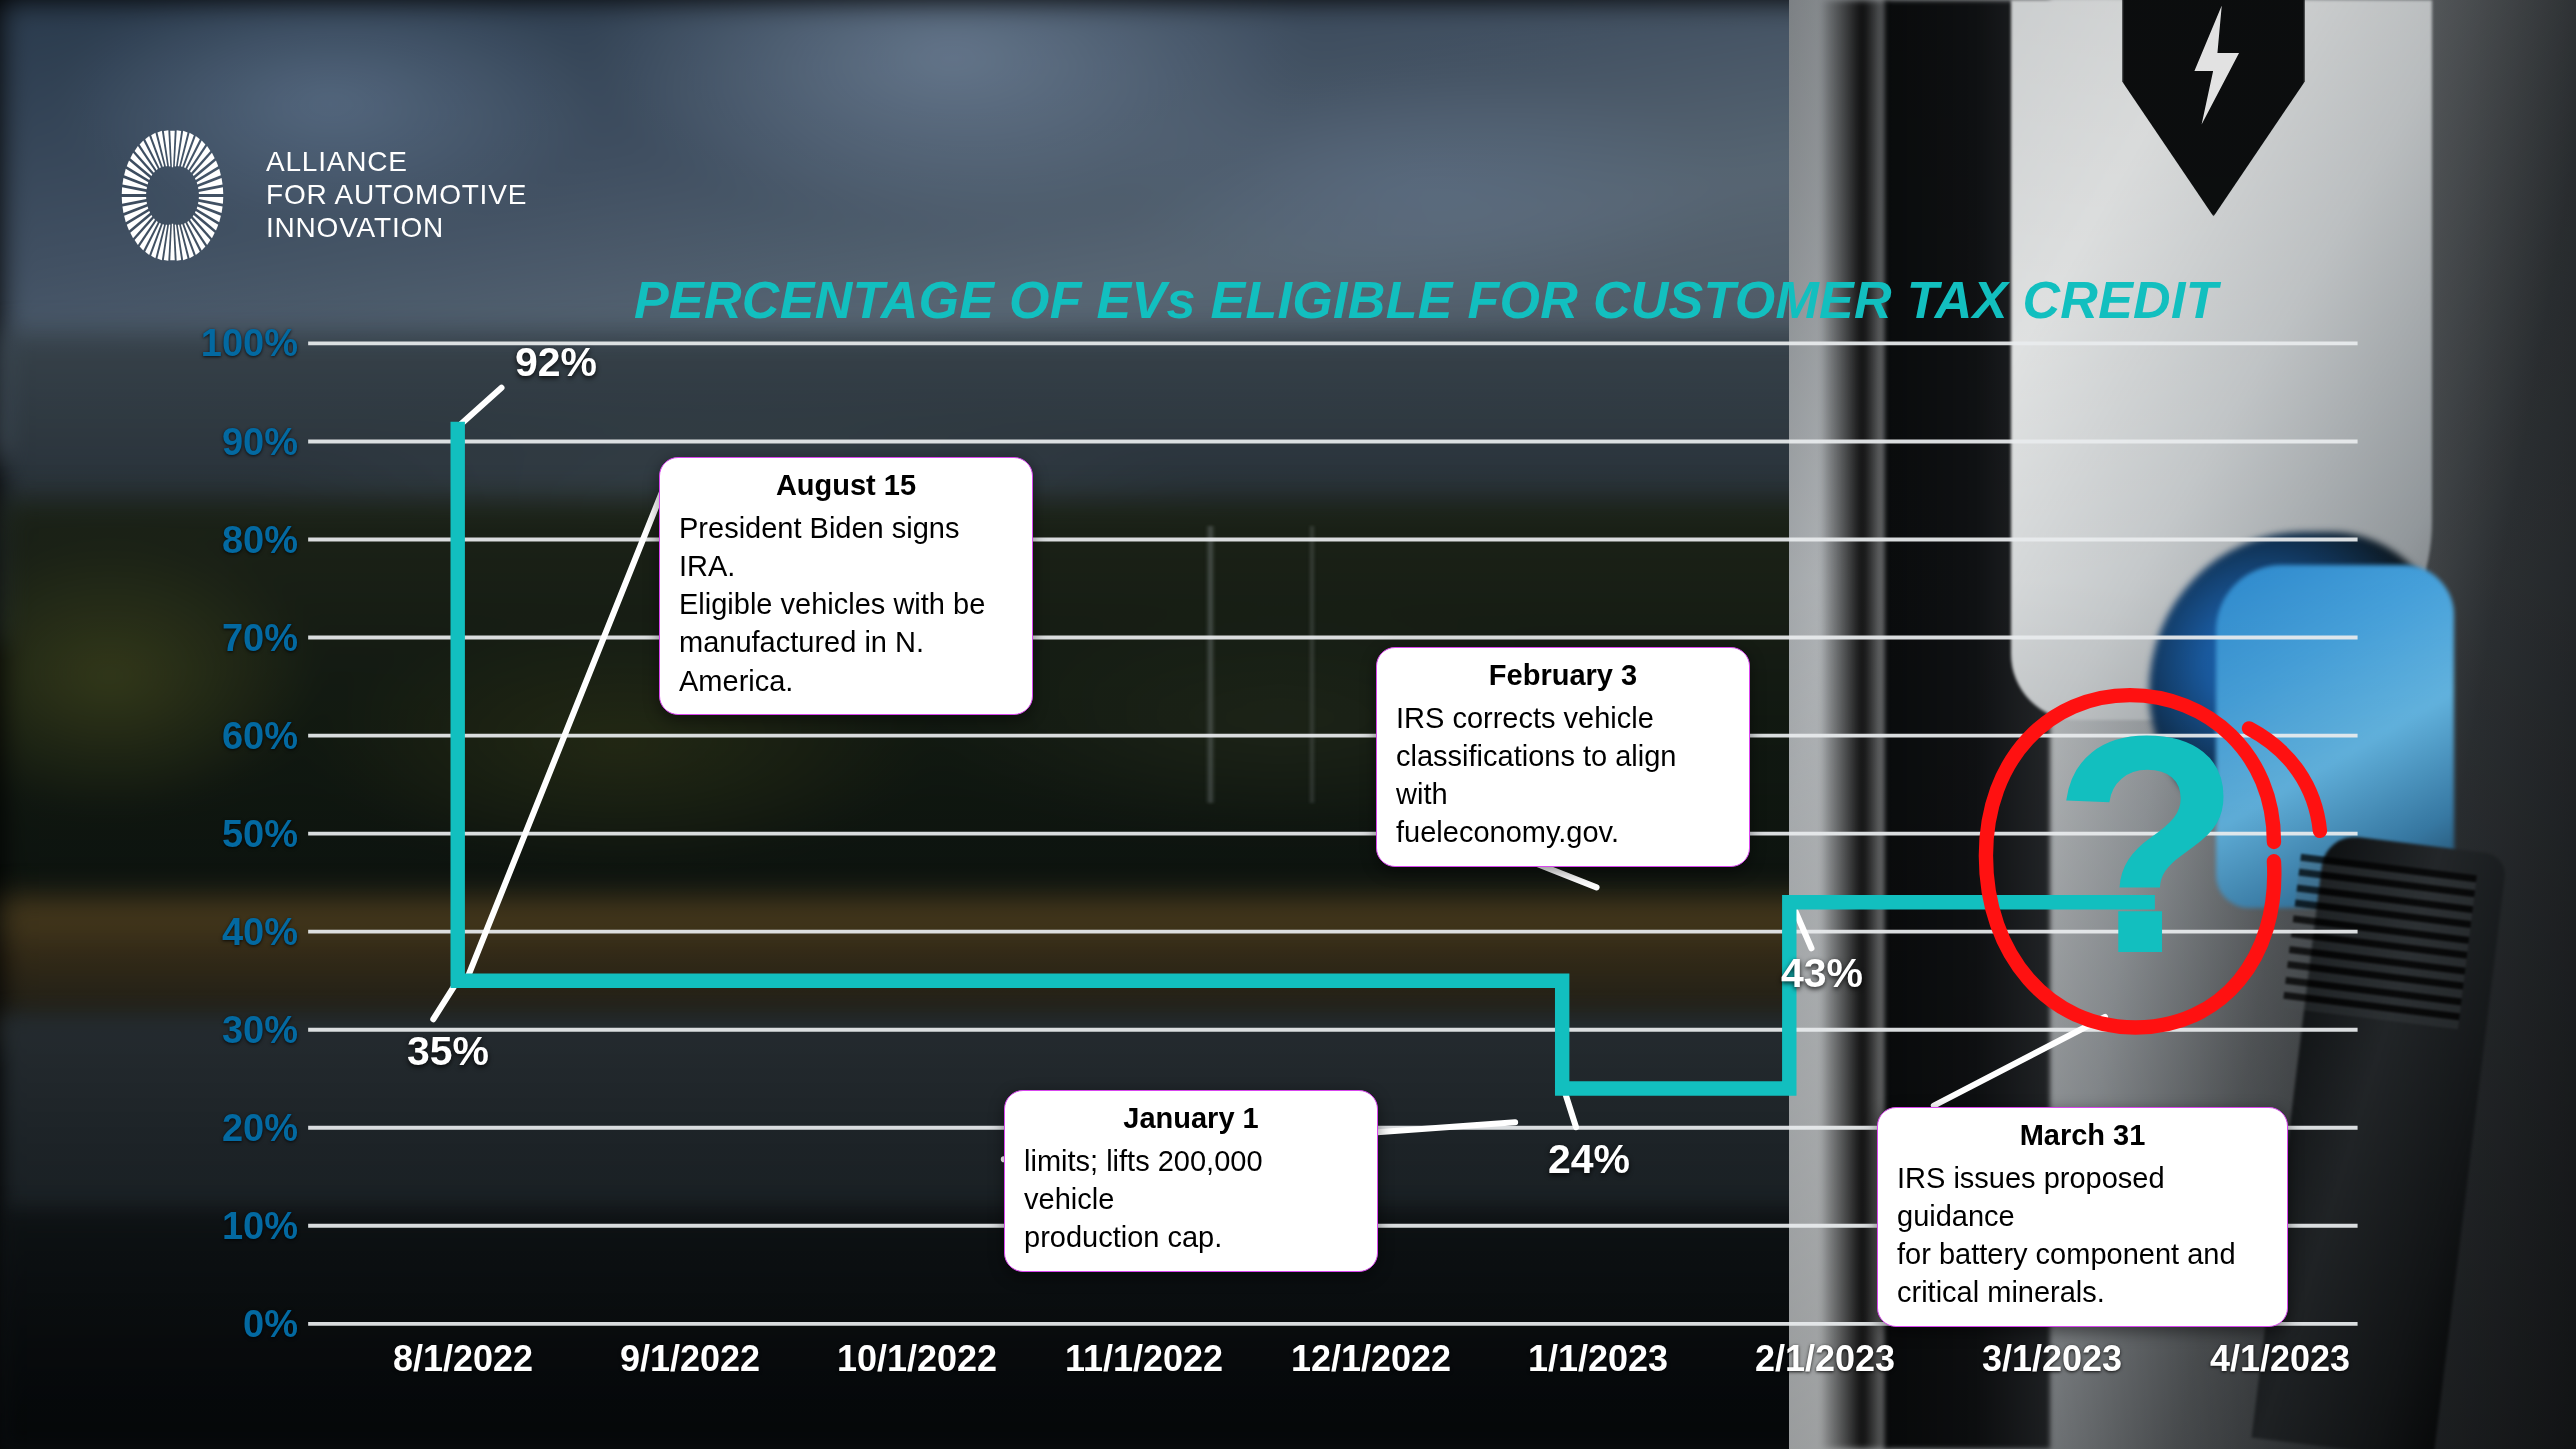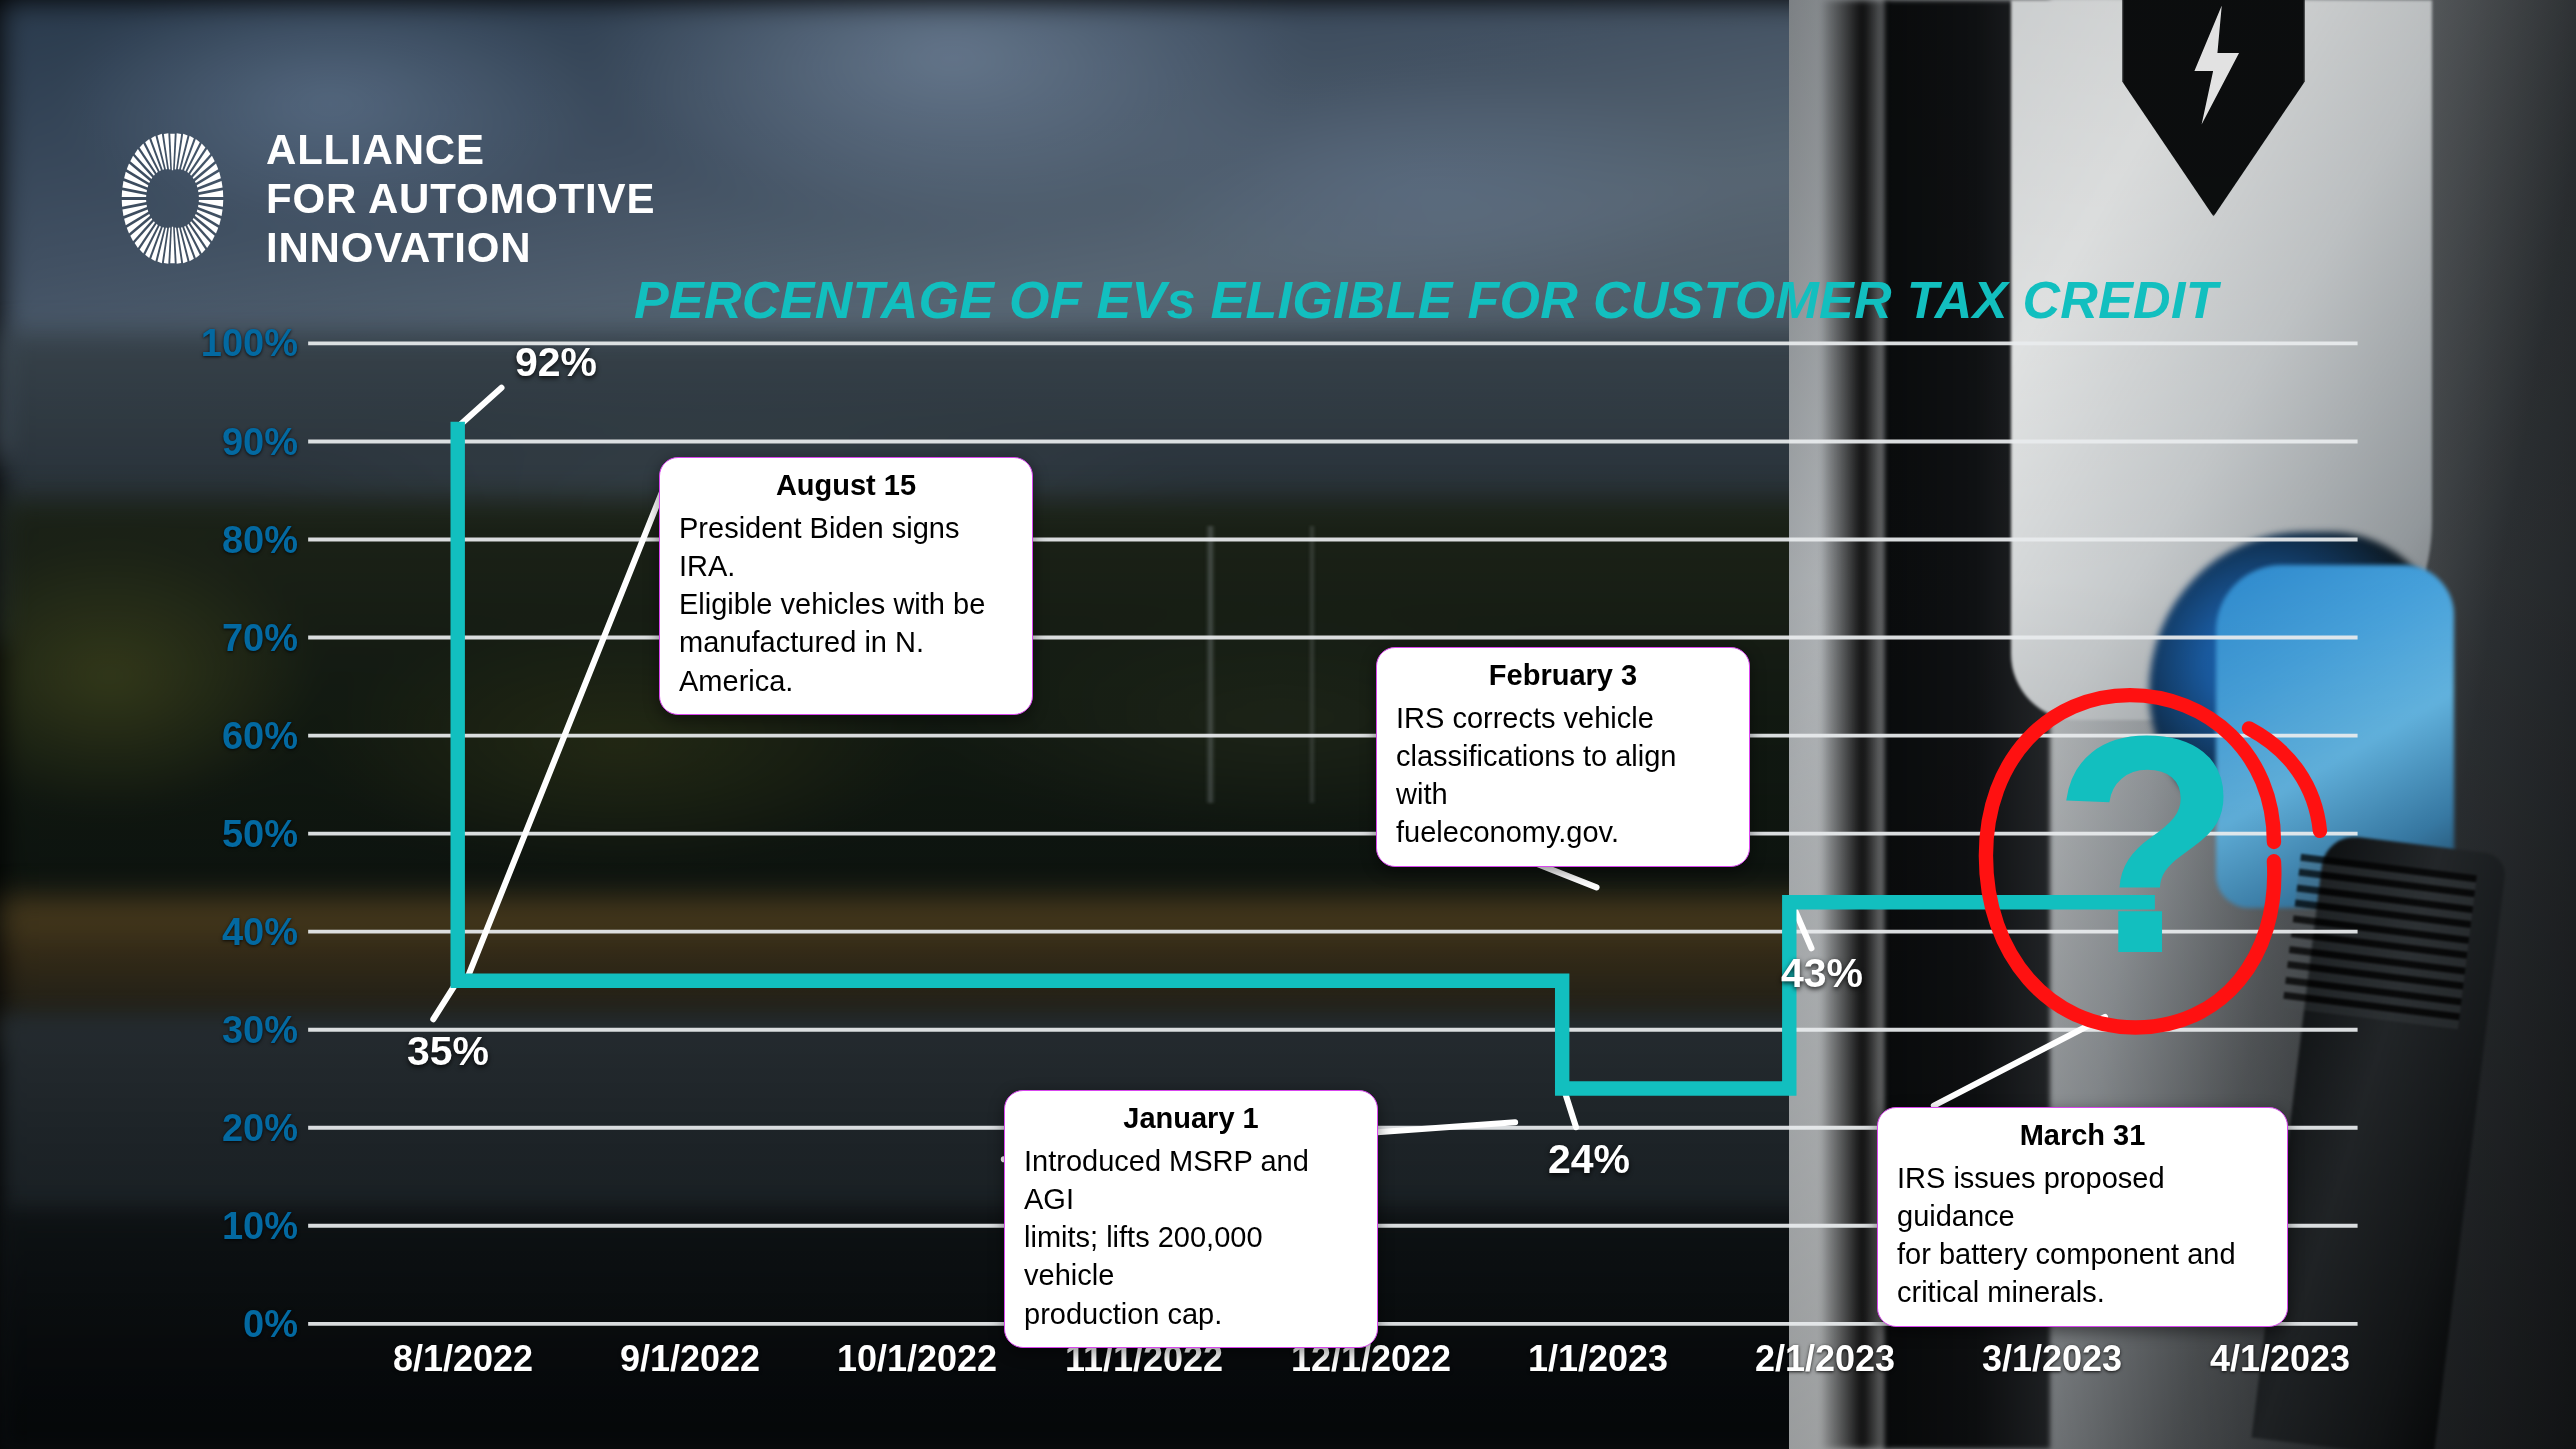--- a/index.html
+++ b/index.html
@@ -116,21 +116,21 @@
   }
   .bg-veil {
     position:absolute; inset:0;
     background:linear-gradient(180deg, rgba(0,0,0,.12) 0%, rgba(0,0,0,.05) 40%, rgba(0,0,0,.25) 100%);
   }
 
   
   .logo-wrap { position:absolute; left:102px; top:125px; display:flex; align-items:center; gap:23px; }
   .logo-mark { width:141px; height:141px; flex:none; }
   .logo-text {
-    color:#fff; font-size:42px; line-height:1.17; letter-spacing:0.8px; font-weight:700;
+    color:#fff; font-size:28px; line-height:1.17; letter-spacing:0.8px; font-weight:400;
     text-transform:uppercase; white-space:pre-line;
   }
 
   
   .title {
     position:absolute; left:634px; top:270px;
     color:#12BFBF; font-size:52px; font-weight:bold; font-style:italic;
     letter-spacing:0.3px; white-space:nowrap;
   }
 
@@ -339,21 +339,20 @@
     <div class="cbody">
       <div>IRS corrects vehicle</div>
       <div>classifications to align with</div>
       <div>fueleconomy.gov.</div>
     </div>
   </div>
 
   <div class="callout" style="left:1004px; top:1090px; width:374px;">
     <div class="ctitle">January 1</div>
     <div class="cbody">
-      <div>Introduced MSRP and AGI</div>
       <div>limits; lifts 200,000 vehicle</div>
       <div>production cap.</div>
     </div>
   </div>
 
   <div class="callout" style="left:1877px; top:1107px; width:411px;">
     <div class="ctitle">March 31</div>
     <div class="cbody">
       <div>IRS issues proposed guidance</div>
       <div>for battery component and</div>

